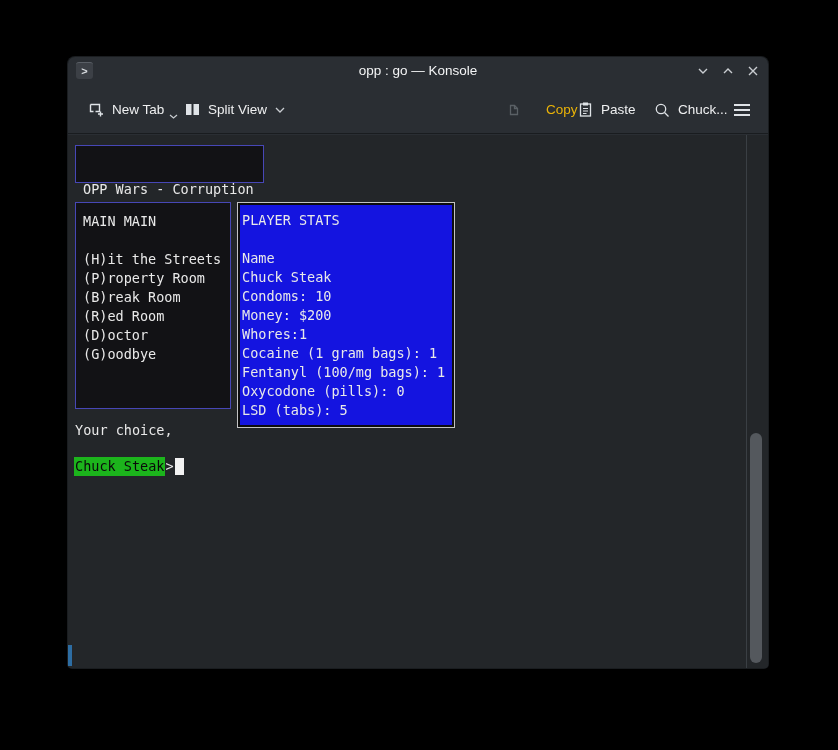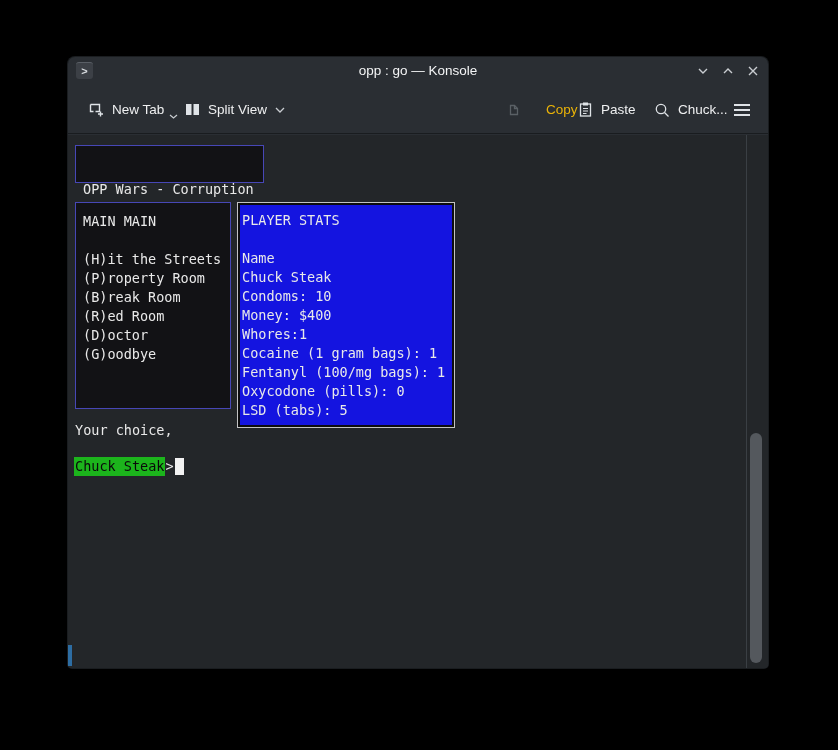--- a/index.html
+++ b/index.html
@@ -205,21 +205,21 @@
       <div class="trow" style="left:7px; top:123px;">(D)octor</div>
       <div class="trow" style="left:7px; top:142px;">(G)oodbye</div>
     </div>
 
     <div class="tbox stats-box">
       <div class="stats-fill"></div>
       <div class="trow" style="left:4px; top:8px;">PLAYER STATS</div>
       <div class="trow" style="left:4px; top:46px;">Name</div>
       <div class="trow" style="left:4px; top:65px;">Chuck Steak</div>
       <div class="trow" style="left:4px; top:84px;">Condoms: 10</div>
-      <div class="trow" style="left:4px; top:103px;">Money: $400</div>
+      <div class="trow" style="left:4px; top:103px;">Money: $200</div>
       <div class="trow" style="left:4px; top:122px;">Whores:1</div>
       <div class="trow" style="left:4px; top:141px;">Cocaine (1 gram bags): 1</div>
       <div class="trow" style="left:4px; top:160px;">Fentanyl (100/mg bags): 1</div>
       <div class="trow" style="left:4px; top:179px;">Oxycodone (pills): 0</div>
       <div class="trow" style="left:4px; top:198px;">LSD (tabs): 5</div>
     </div>
 
     <div class="trow prompt-line1">Your choice,</div>
     <div class="trow prompt-line2">
       <span class="hl-green">Chuck Steak</span><span>&gt;</span><span class="cursor-block"></span>

